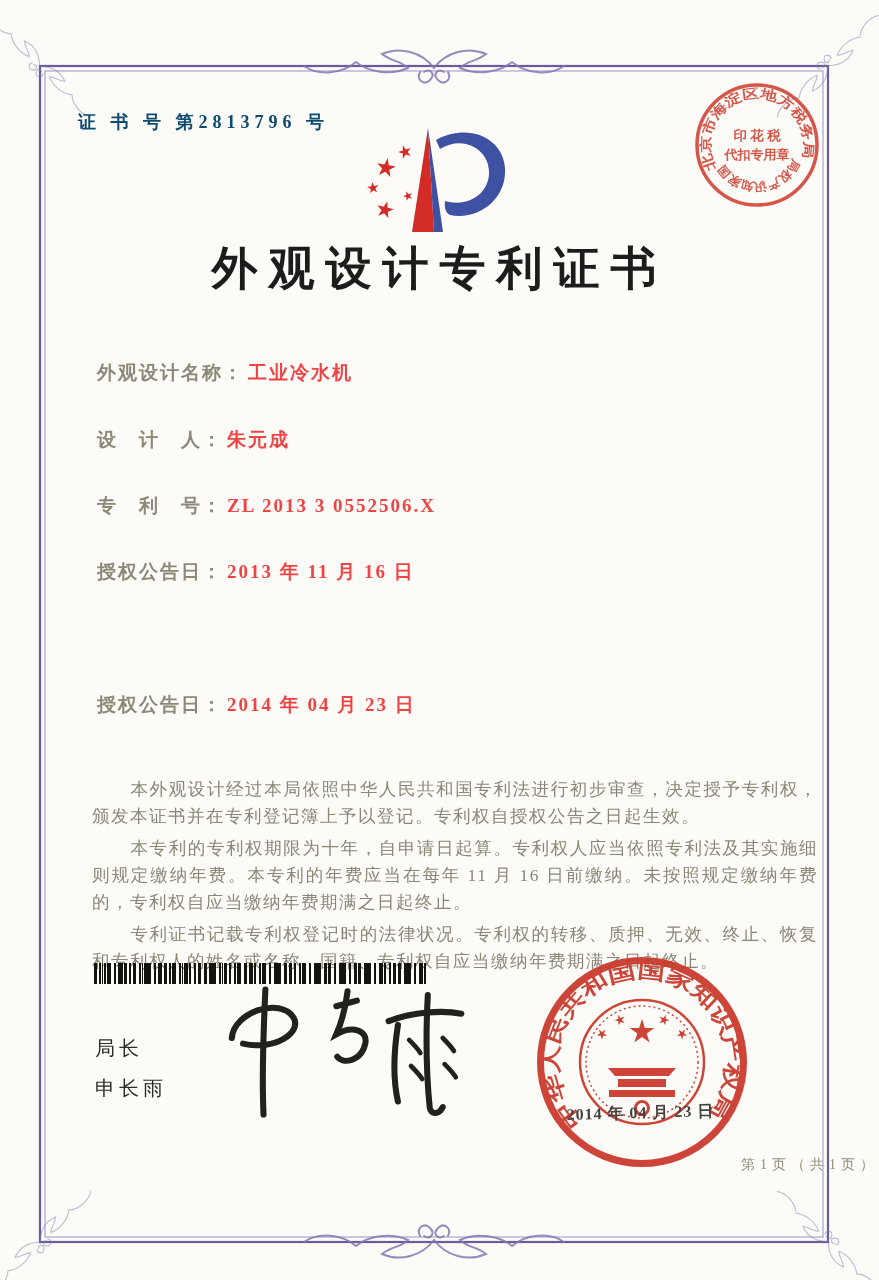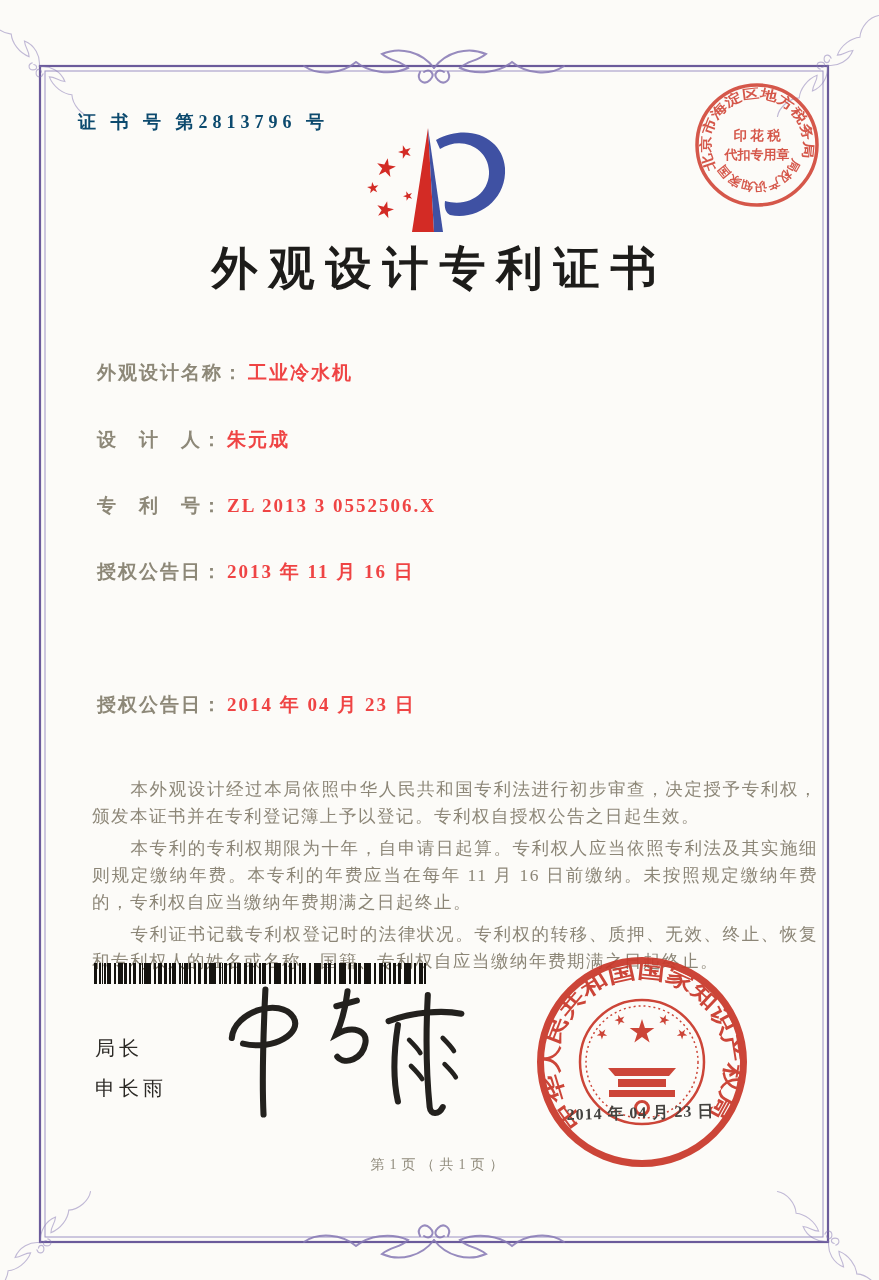--- a/index.html
+++ b/index.html
@@ -42,21 +42,21 @@
       repeating-linear-gradient(90deg,#15130f 0 3px,transparent 3px 13px);
   }
   .signoff{left:95px; top:1028px; color:#2c2a26; font-size:20px; letter-spacing:4px; line-height:40px;}
   .signature-svg{left:205px; top:982px;}
   .seal-date{
     left:548px; top:1103px; width:185px; text-align:center;
     color:#43423f; font-size:16px; font-weight:700; letter-spacing:1px;
     transform:rotate(-1.5deg); white-space:nowrap;
   }
   .footer{
-    left:0; right:0; top:1156px; text-align:center;
+    left:0; right:0; top:1156px; text-align:right;
     color:#908b7c; font-size:14px; letter-spacing:5px;
   }
   svg text{font-family:"Liberation Serif","DejaVu Serif",serif;}
 </style>
 </head>
 <body>
 
 <div class="page">
 
   <svg class="abs" width="879" height="1280" viewBox="0 0 879 1280" style="left:0;top:0;">

